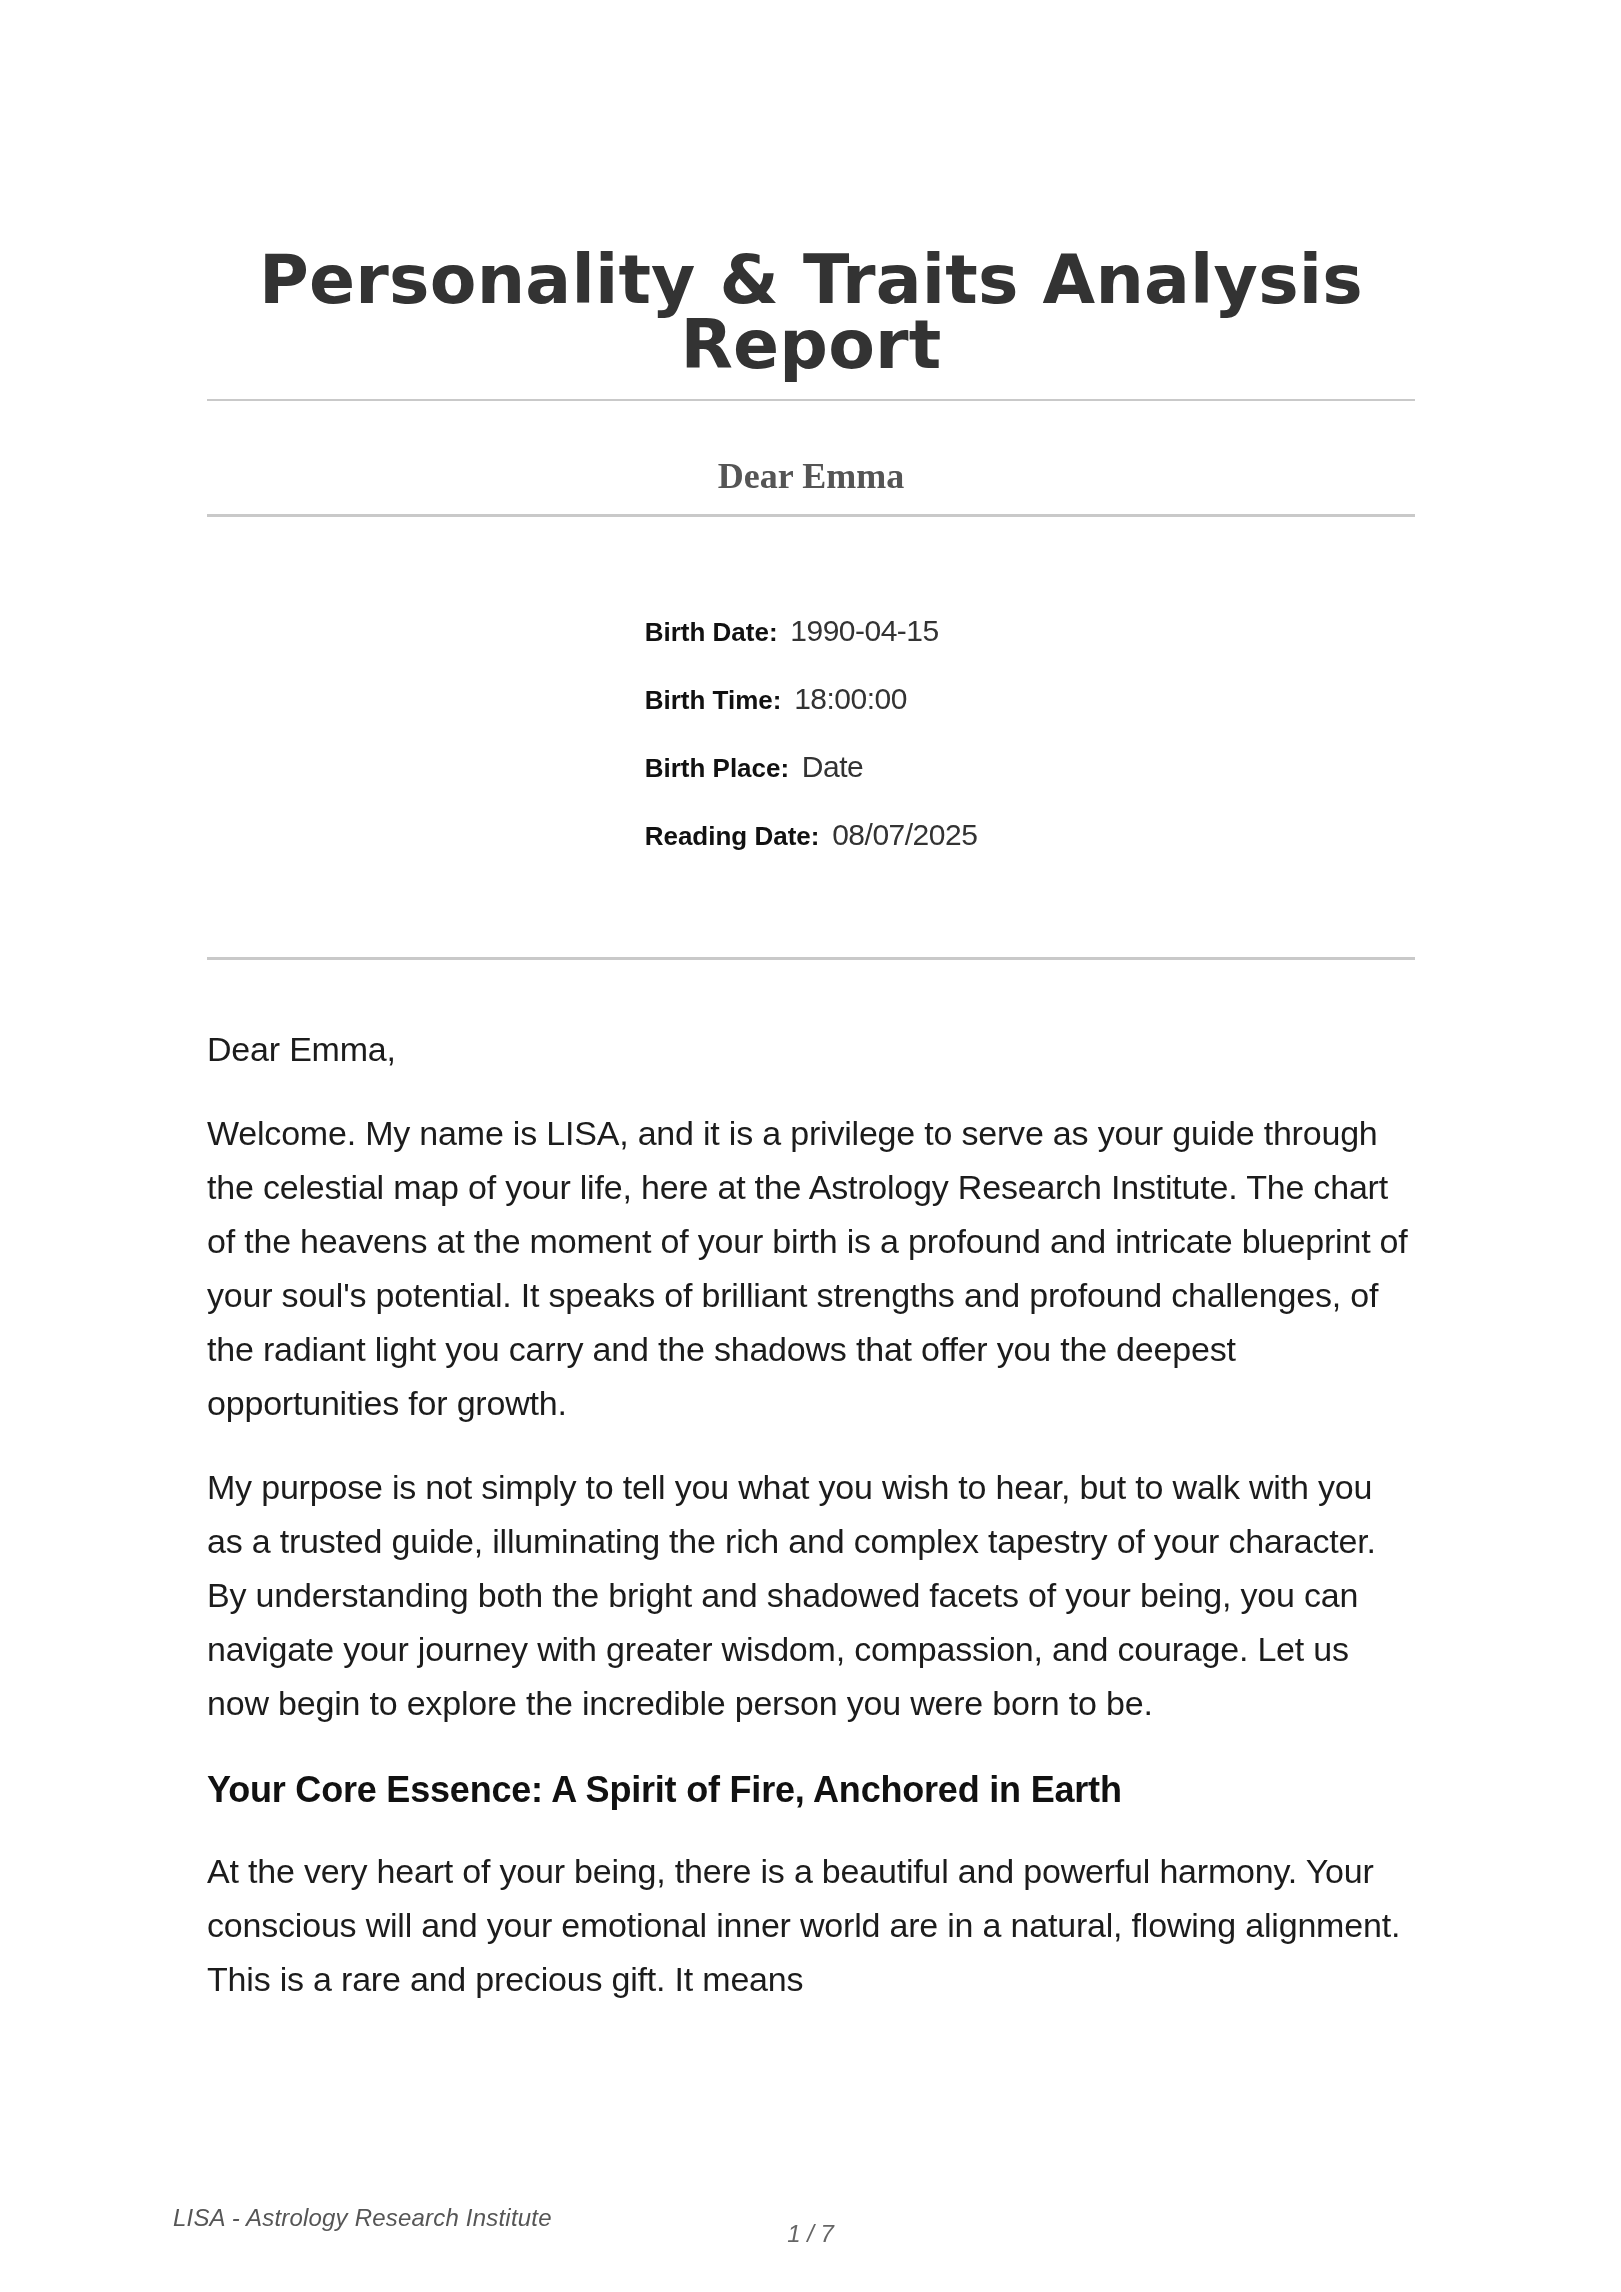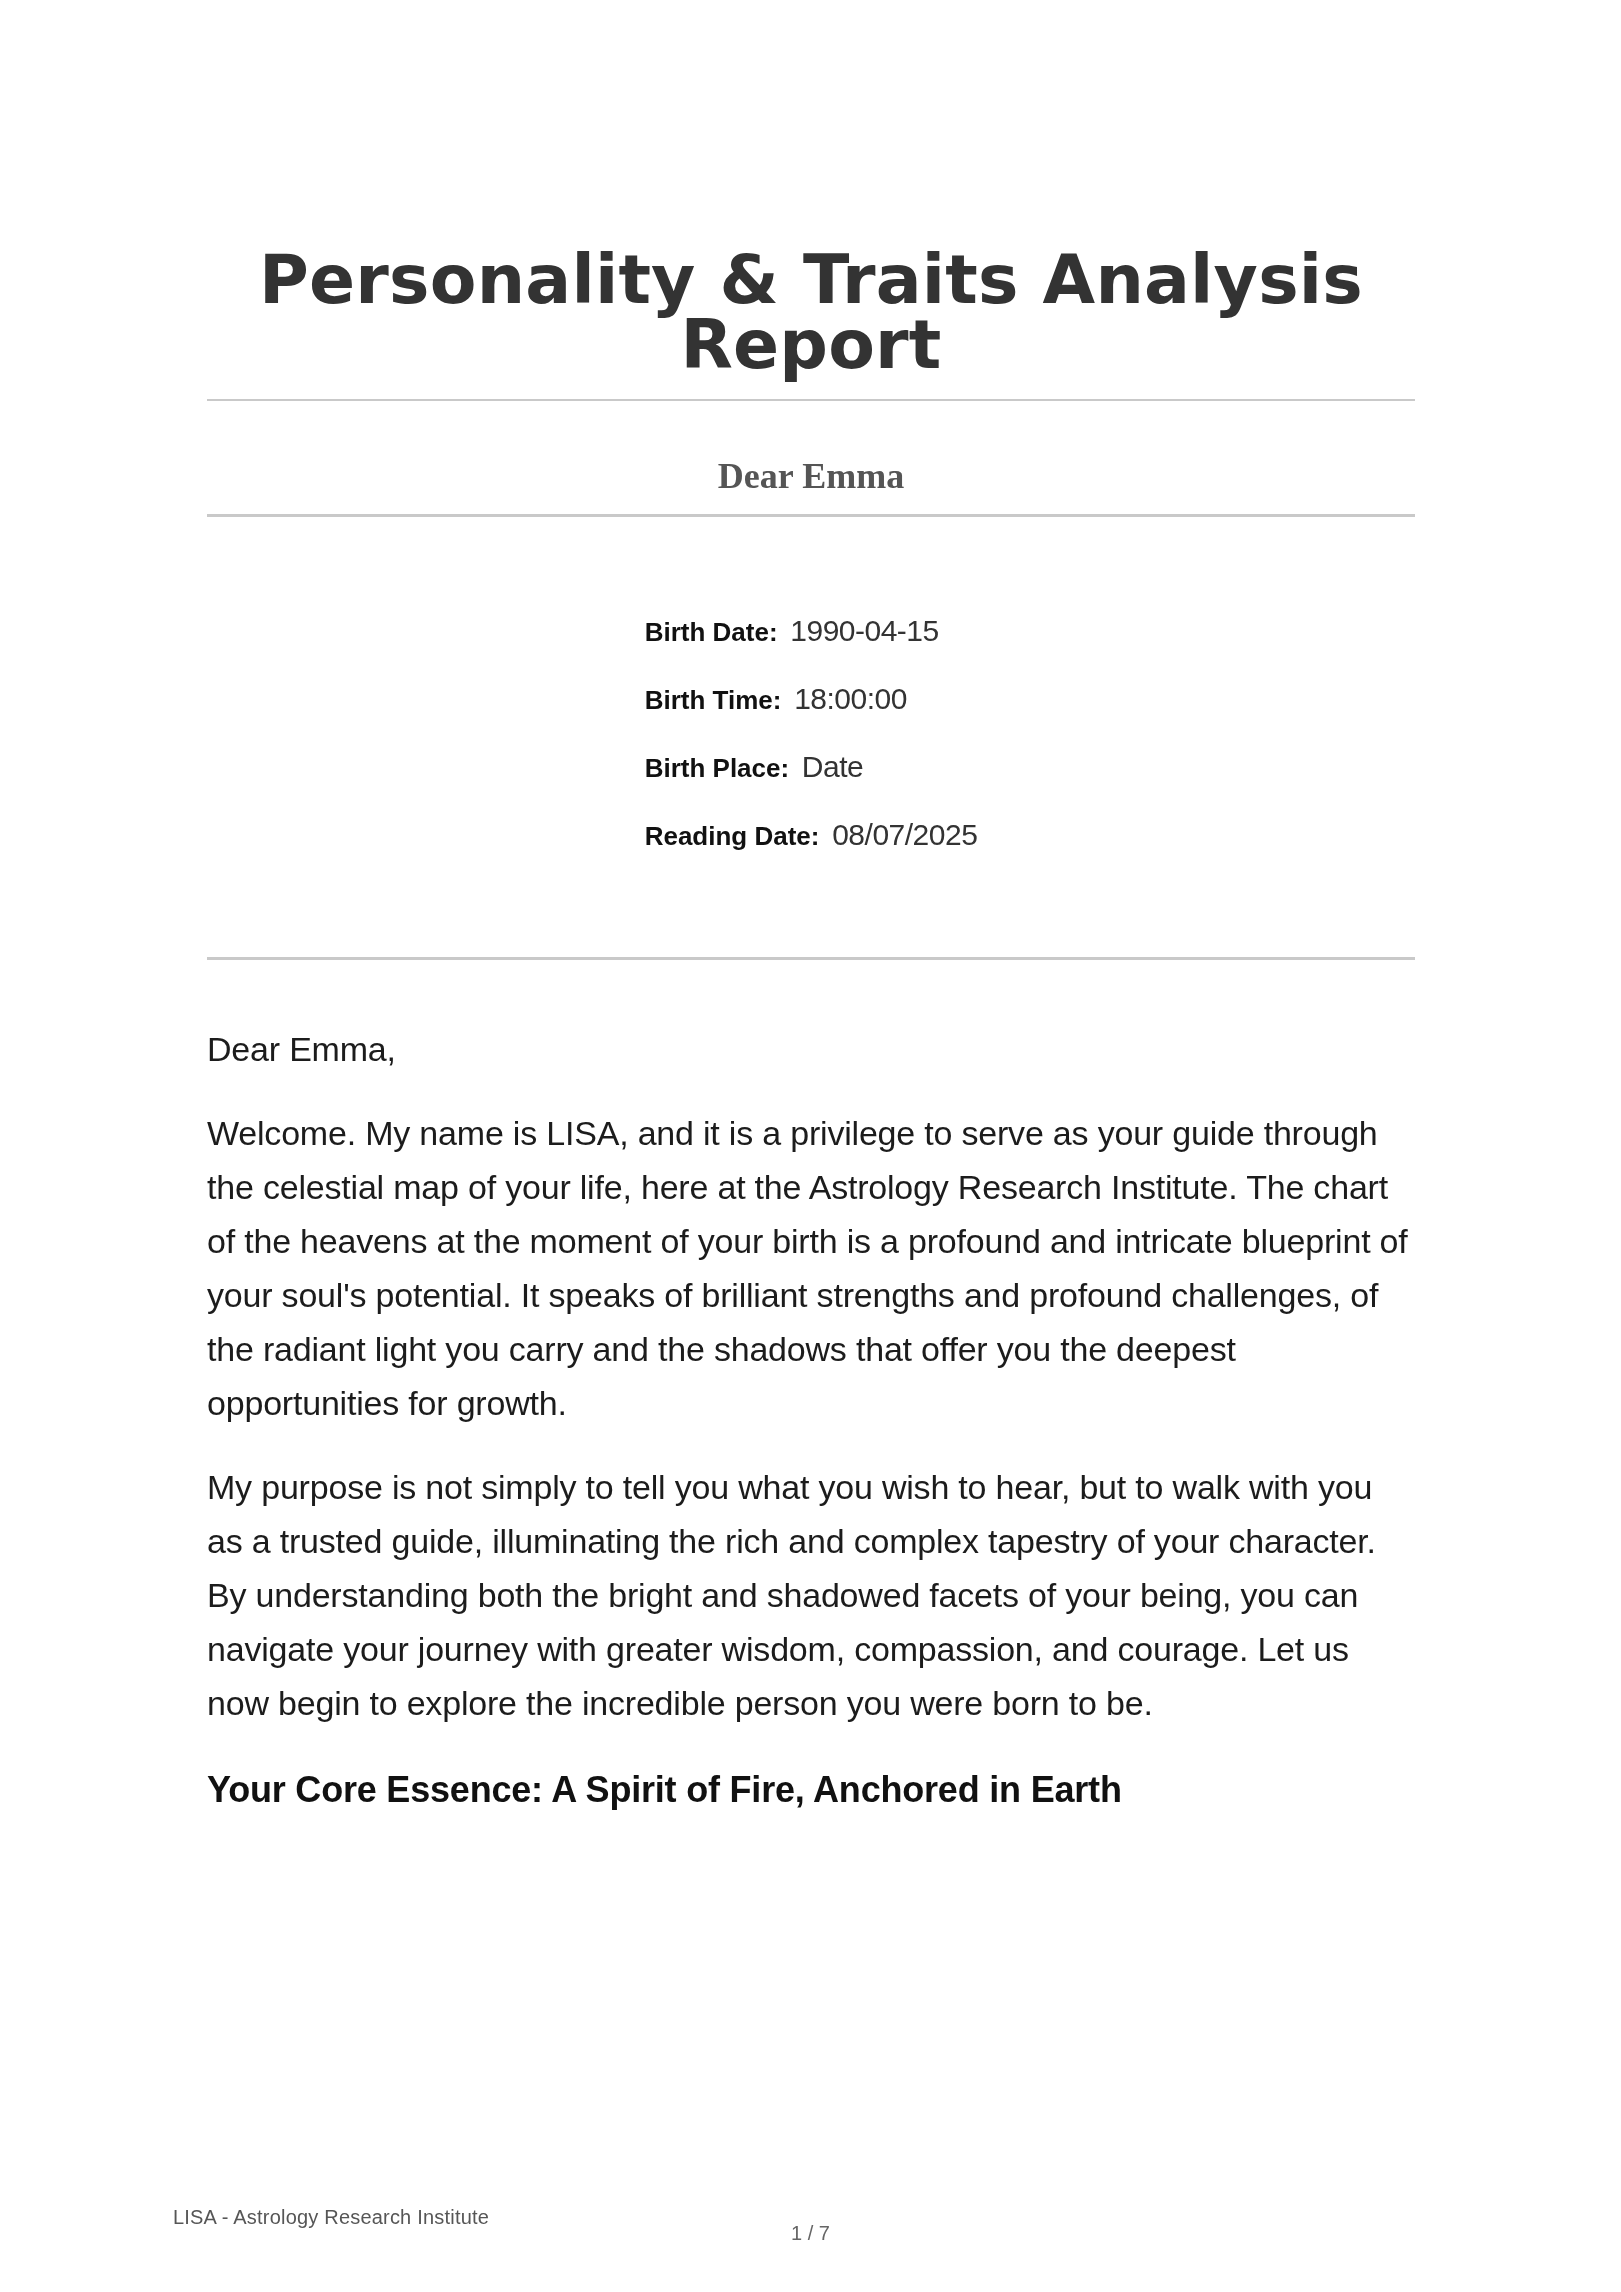--- a/index.html
+++ b/index.html
@@ -93,22 +93,23 @@
     line-height:49px;
     font-weight:bold;
     color:var(--label-text);
     letter-spacing:-0.2px;
   }
   .footer{
     position:absolute;
     left:0;right:0;
     top:2196px;
     height:43px;
-    font-size:20px;
+    font-size:24px;
     line-height:43px;
+    font-style:italic;
   }
   .footer-org{
     position:absolute;
     left:173px;top:0;
     color:var(--footer-text);
     letter-spacing:0.2px;
   }
   .footer-page{
     position:absolute;
     left:0;right:0;top:16px;
@@ -150,20 +151,21 @@
 
   <div class="letter">
     <p class="greeting">Dear Emma,</p>
 
     <p class="para">Welcome. My name is LISA, and it is a privilege to serve as your guide through the celestial map of your life, here at the Astrology Research Institute. The chart of the heavens at the moment of your birth is a profound and intricate blueprint of your soul's potential. It speaks of brilliant strengths and profound challenges, of the radiant light you carry and the shadows that offer you the deepest opportunities for growth.</p>
 
     <p class="para">My purpose is not simply to tell you what you wish to hear, but to walk with you as a trusted guide, illuminating the rich and complex tapestry of your character. By understanding both the bright and shadowed facets of your being, you can navigate your journey with greater wisdom, compassion, and courage. Let us now begin to explore the incredible person you were born to be.</p>
 
     <h2 class="section-heading">Your Core Essence: A Spirit of Fire, Anchored in Earth</h2>
 
+    <p class="para">At the very heart of your being, there is a beautiful and powerful harmony. Your conscious will and your emotional inner world are in a natural, flowing alignment. This is a rare and precious gift. It means</p>
   </div>
 
 </div>
 
 <div class="footer">
   <span class="footer-org">LISA - Astrology Research Institute</span>
   <span class="footer-page">1 / 7</span>
 </div>
 
 

